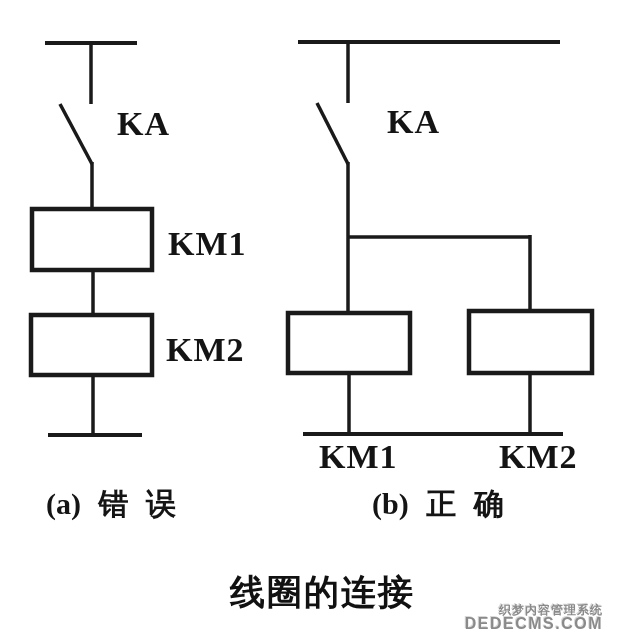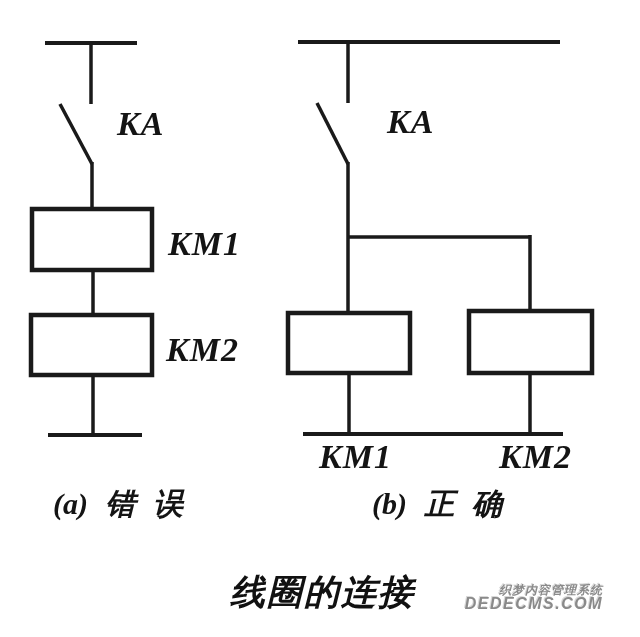--- a/index.html
+++ b/index.html
@@ -7,21 +7,20 @@
     padding: 0;
     background: #ffffff;
   }
   #canvas {
     position: relative;
     width: 612px;
     height: 637px;
     background: #ffffff;
     overflow: hidden;
     font-family: "Liberation Serif", serif;
-    font-style: italic;
   }
   #diagram-svg {
     position: absolute;
     left: 0;
     top: 0;
   }
   .wire {
     stroke: #1a1a1a;
     stroke-width: 3.5;
     stroke-linecap: butt;
@@ -67,21 +66,21 @@
     font-family: "Liberation Sans", sans-serif;
     font-weight: 900;
     font-size: 35px;
     letter-spacing: 2px;
     color: #111111;
     line-height: 1;
   }
   #watermark {
     position: absolute;
     right: 9px;
-    bottom: 24px;
+    bottom: 4px;
     text-align: right;
     font-family: "Liberation Sans", sans-serif;
     font-weight: 700;
     color: #8a8a8a;
     text-shadow: 1px 1px 0 #ffffff, -1px -1px 0 #d8d8d8;
     line-height: 1.05;
   }
   #watermark .wm-line1 {
     font-size: 12px;
     letter-spacing: 1px;
@@ -121,21 +120,21 @@
       <rect class="coil-box" x="469" y="311" width="123" height="62"></rect>
       <line class="wire" x1="349" y1="373" x2="349" y2="434"></line>
       <line class="wire" x1="530" y1="373" x2="530" y2="434"></line>
       <line class="rail" x1="303" y1="434" x2="563" y2="434"></line>
     </g>
   </svg>
 
   <div class="lbl" style="left:117px; top:107px;">KA</div>
   <div class="lbl" style="left:168px; top:227px;">KM1</div>
   <div class="lbl" style="left:166px; top:333px;">KM2</div>
-  <div class="caption" style="left:53px; top:487px;">(a) 错 误</div>
+  <div class="caption" style="left:46px; top:487px;">(a) 错 误</div>
 
   <div class="lbl" style="left:387px; top:105px;">KA</div>
   <div class="lbl" style="left:319px; top:440px;">KM1</div>
   <div class="lbl" style="left:499px; top:440px;">KM2</div>
   <div class="caption" style="left:372px; top:487px;">(b) 正 确</div>
 
   <div id="figure-title">线圈的连接</div>
 
   <div id="watermark">
     <div class="wm-line1">织梦内容管理系统</div>

